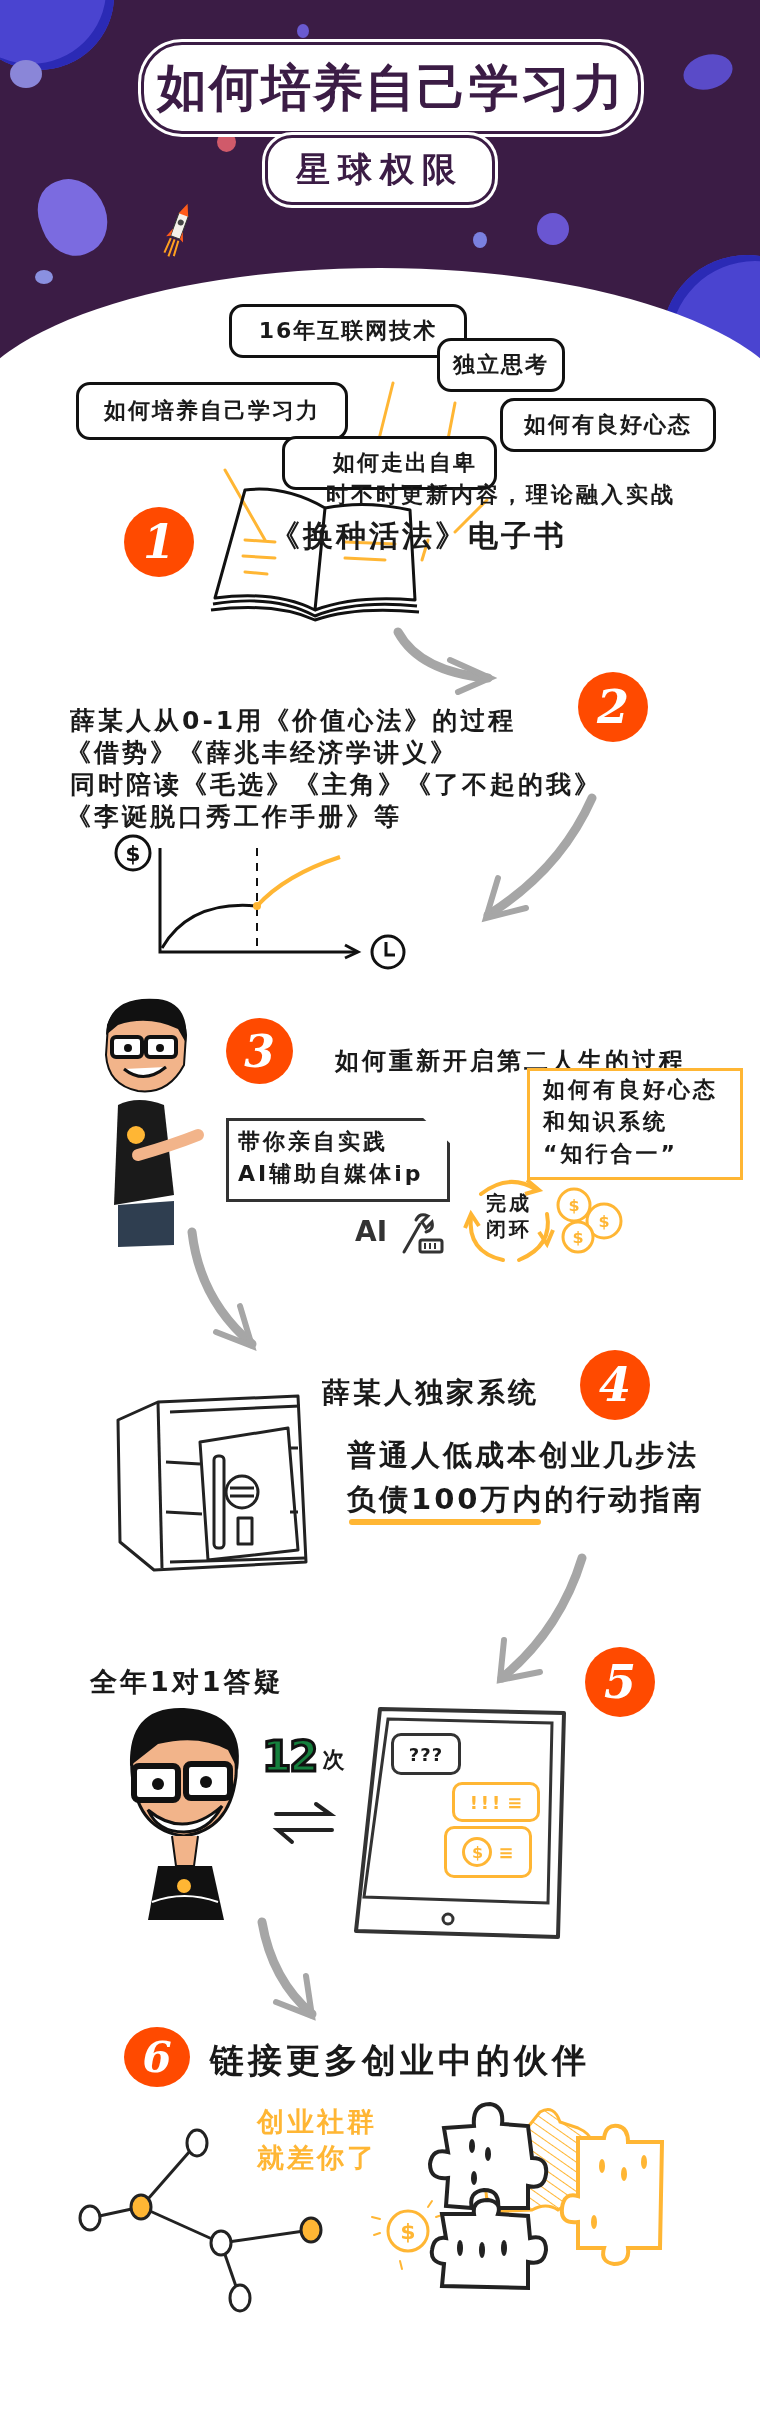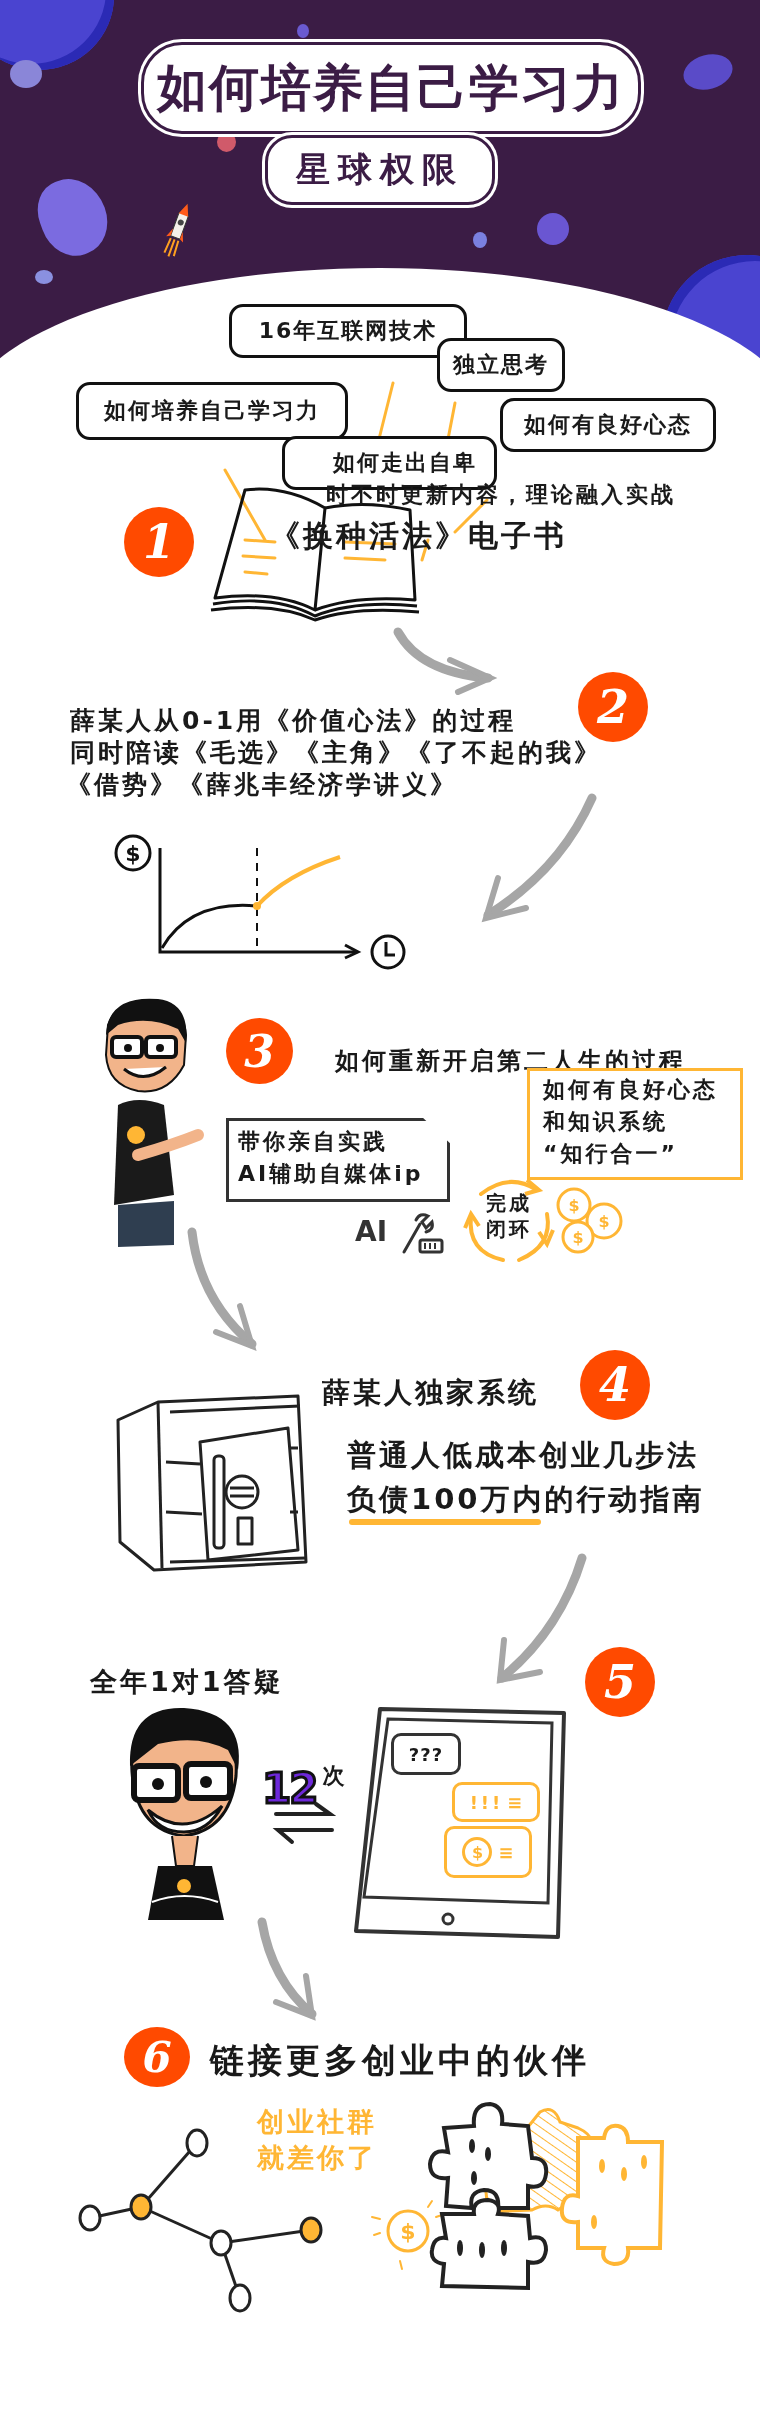--- a/index.html
+++ b/index.html
@@ -118,22 +118,23 @@
 
 <div class="abs hand" style="left:326px;top:480px;font-size:22px;">时不时更新内容，理论融入实战</div>
 <div class="abs hand" style="left:270px;top:516px;font-size:30px;">《换种活法》电子书</div>
 
 <div class="abs badge" style="left:578px;top:672px;width:70px;height:70px;font-size:46px;">
   <span>2</span>
 </div>
 
 <div class="abs" style="left:70px;top:705px;">
   <div class="hand" style="font-size:25px;line-height:32px;">薛某人从0-1用《价值心法》的过程</div>
+  <div class="hand" style="font-size:25px;line-height:32px;margin-left:-4px;">《借势》《薛兆丰经济学讲义》</div>
   <div class="hand" style="font-size:25px;line-height:32px;">同时陪读《毛选》《主角》《了不起的我》</div>
-  <div class="hand" style="font-size:25px;line-height:32px;margin-left:-4px;">《借势》《薛兆丰经济学讲义》</div>
+  <div class="hand" style="font-size:25px;line-height:32px;margin-left:-4px;">《李诞脱口秀工作手册》等</div>
 </div>
 
 <svg class="abs" style="left:0;top:780px;" width="760" height="200">
   <g>
     <circle cx="133" cy="73" r="17" fill="none" stroke="#111" stroke-width="3"></circle>
     <text x="133" y="81" text-anchor="middle" font-size="22" font-weight="bold" fill="#111" font-family="DejaVu Sans, sans-serif">$</text>
   </g>
   <path d="M160 68 L160 172 L355 172" fill="none" stroke="#111" stroke-width="3"></path>
   <path d="M345 165 L358 172 L345 178" fill="none" stroke="#111" stroke-width="3"></path>
   <path d="M257 68 L257 172" stroke="#111" stroke-width="2" stroke-dasharray="8 7"></path>
@@ -270,21 +271,21 @@
       <circle cx="88" cy="76" r="6" fill="#111"></circle>
     <path d="M30 104 Q66 134 104 100 Q90 126 66 126 Q40 126 30 104 Z" fill="#fff" stroke="#111" stroke-width="3"></path>
     <path d="M54 130 L58 160 L76 160 L80 130" fill="#f2b48a" stroke="#111" stroke-width="2"></path>
     <path d="M30 214 L40 160 L94 160 L106 214 Z" fill="#111"></path>
     <circle cx="66" cy="180" r="7" fill="#ffb634"></circle>
     <path d="M34 196 Q66 184 100 196" stroke="#fff" stroke-width="2" fill="none"></path>
   </svg>
 </div>
 
 <div class="abs" style="left:262px;top:1732px;display:flex;align-items:center;">
-  <span style="font-size:42px;font-weight:900;color:#6d28d9;-webkit-text-stroke:3px #111;font-family:'DejaVu Sans',sans-serif;letter-spacing:-2px;margin-top:32px;">12</span>
+  <span style="font-size:42px;font-weight:900;color:#15803d;-webkit-text-stroke:3px #111;font-family:'DejaVu Sans',sans-serif;letter-spacing:-2px;">12</span>
   <span style="font-size:22px;font-weight:bold;margin-left:6px;margin-top:6px;">次</span>
 </div>
 <svg class="abs" style="left:272px;top:1800px;" width="64" height="46">
   <path d="M4 14 L58 14 L44 4" fill="none" stroke="#222" stroke-width="4" stroke-linecap="round"></path>
   <path d="M60 30 L6 30 L20 42" fill="none" stroke="#222" stroke-width="4" stroke-linecap="round"></path>
 </svg>
 
 <div class="abs" style="left:352px;top:1705px;width:218px;height:234px;">
   <svg width="218" height="234" viewBox="0 0 218 234">
     <path d="M28 4 L212 8 L206 232 L4 226 Z" fill="#fff" stroke="#333" stroke-width="4" stroke-linejoin="round"></path>

